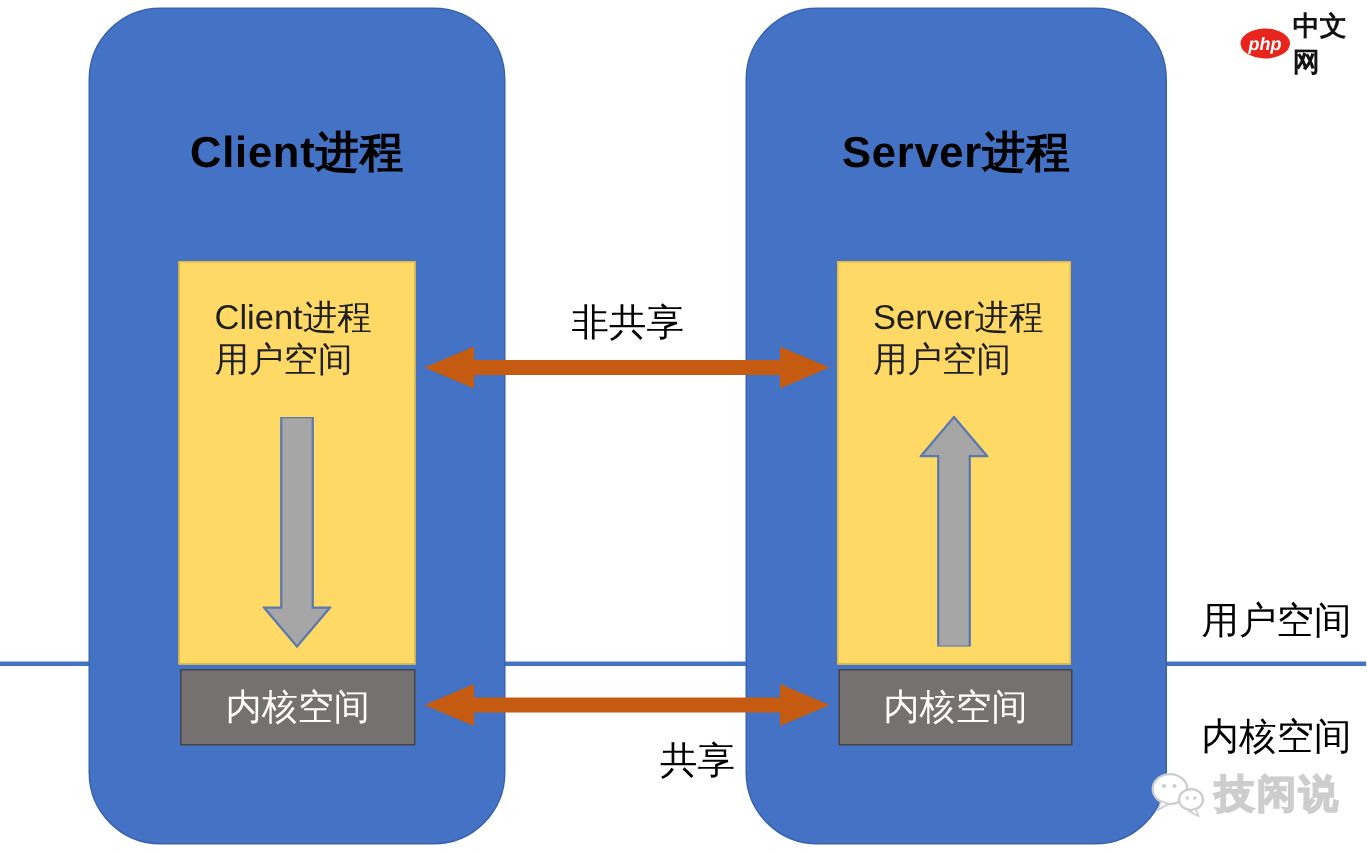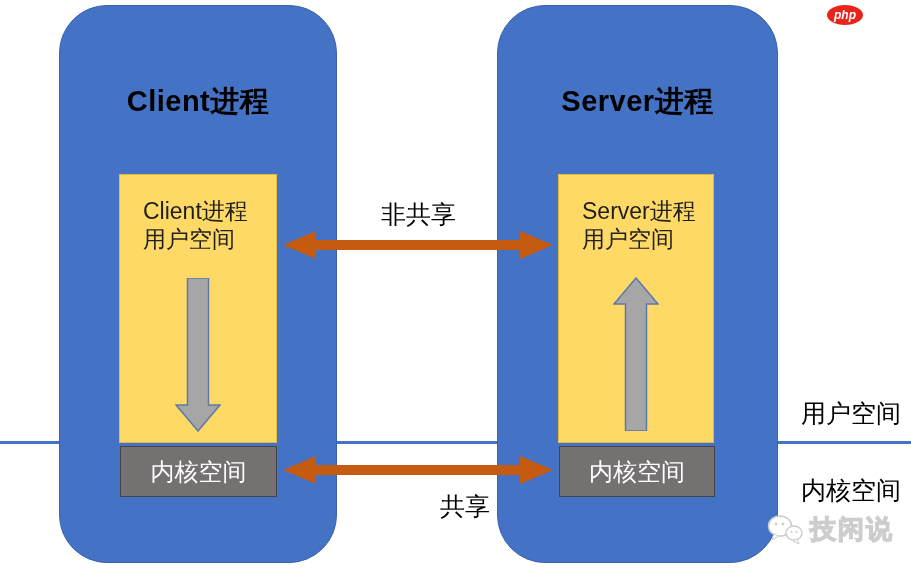--- a/index.html
+++ b/index.html
@@ -126,20 +126,21 @@
 
   <svg class="harrow bottom" width="270" height="36" viewBox="0 0 270 36">
     <polygon points="0,18 33,4 33,13 237,13 237,4 270,18 237,32 237,23 33,23 33,32" fill="#C55A11"></polygon>
   </svg>
 
   <div class="flow-label top">非共享</div>
   <div class="flow-label bottom">共享</div>
 
   <div class="logo">
     <div class="logo-ellipse">php</div>
+    <div class="logo-site">中文网</div>
   </div>
 
   <div class="watermark">
     <svg width="38" height="34" viewBox="0 0 38 34">
       <ellipse cx="14" cy="13" rx="11.5" ry="10" fill="#ffffff" stroke="#cdcdcd" stroke-width="1.5"></ellipse>
       <polygon points="8,21 6,27 13,23" fill="#ffffff" stroke="#cdcdcd" stroke-width="1"></polygon>
       <circle cx="10" cy="11" r="1.4" fill="#cdcdcd"></circle>
       <circle cx="17" cy="11" r="1.4" fill="#cdcdcd"></circle>
       <ellipse cx="28" cy="20" rx="8" ry="7" fill="#ffffff" stroke="#cdcdcd" stroke-width="1.5"></ellipse>
       <polygon points="31,26 33,31 27,28" fill="#ffffff" stroke="#cdcdcd" stroke-width="1"></polygon>

